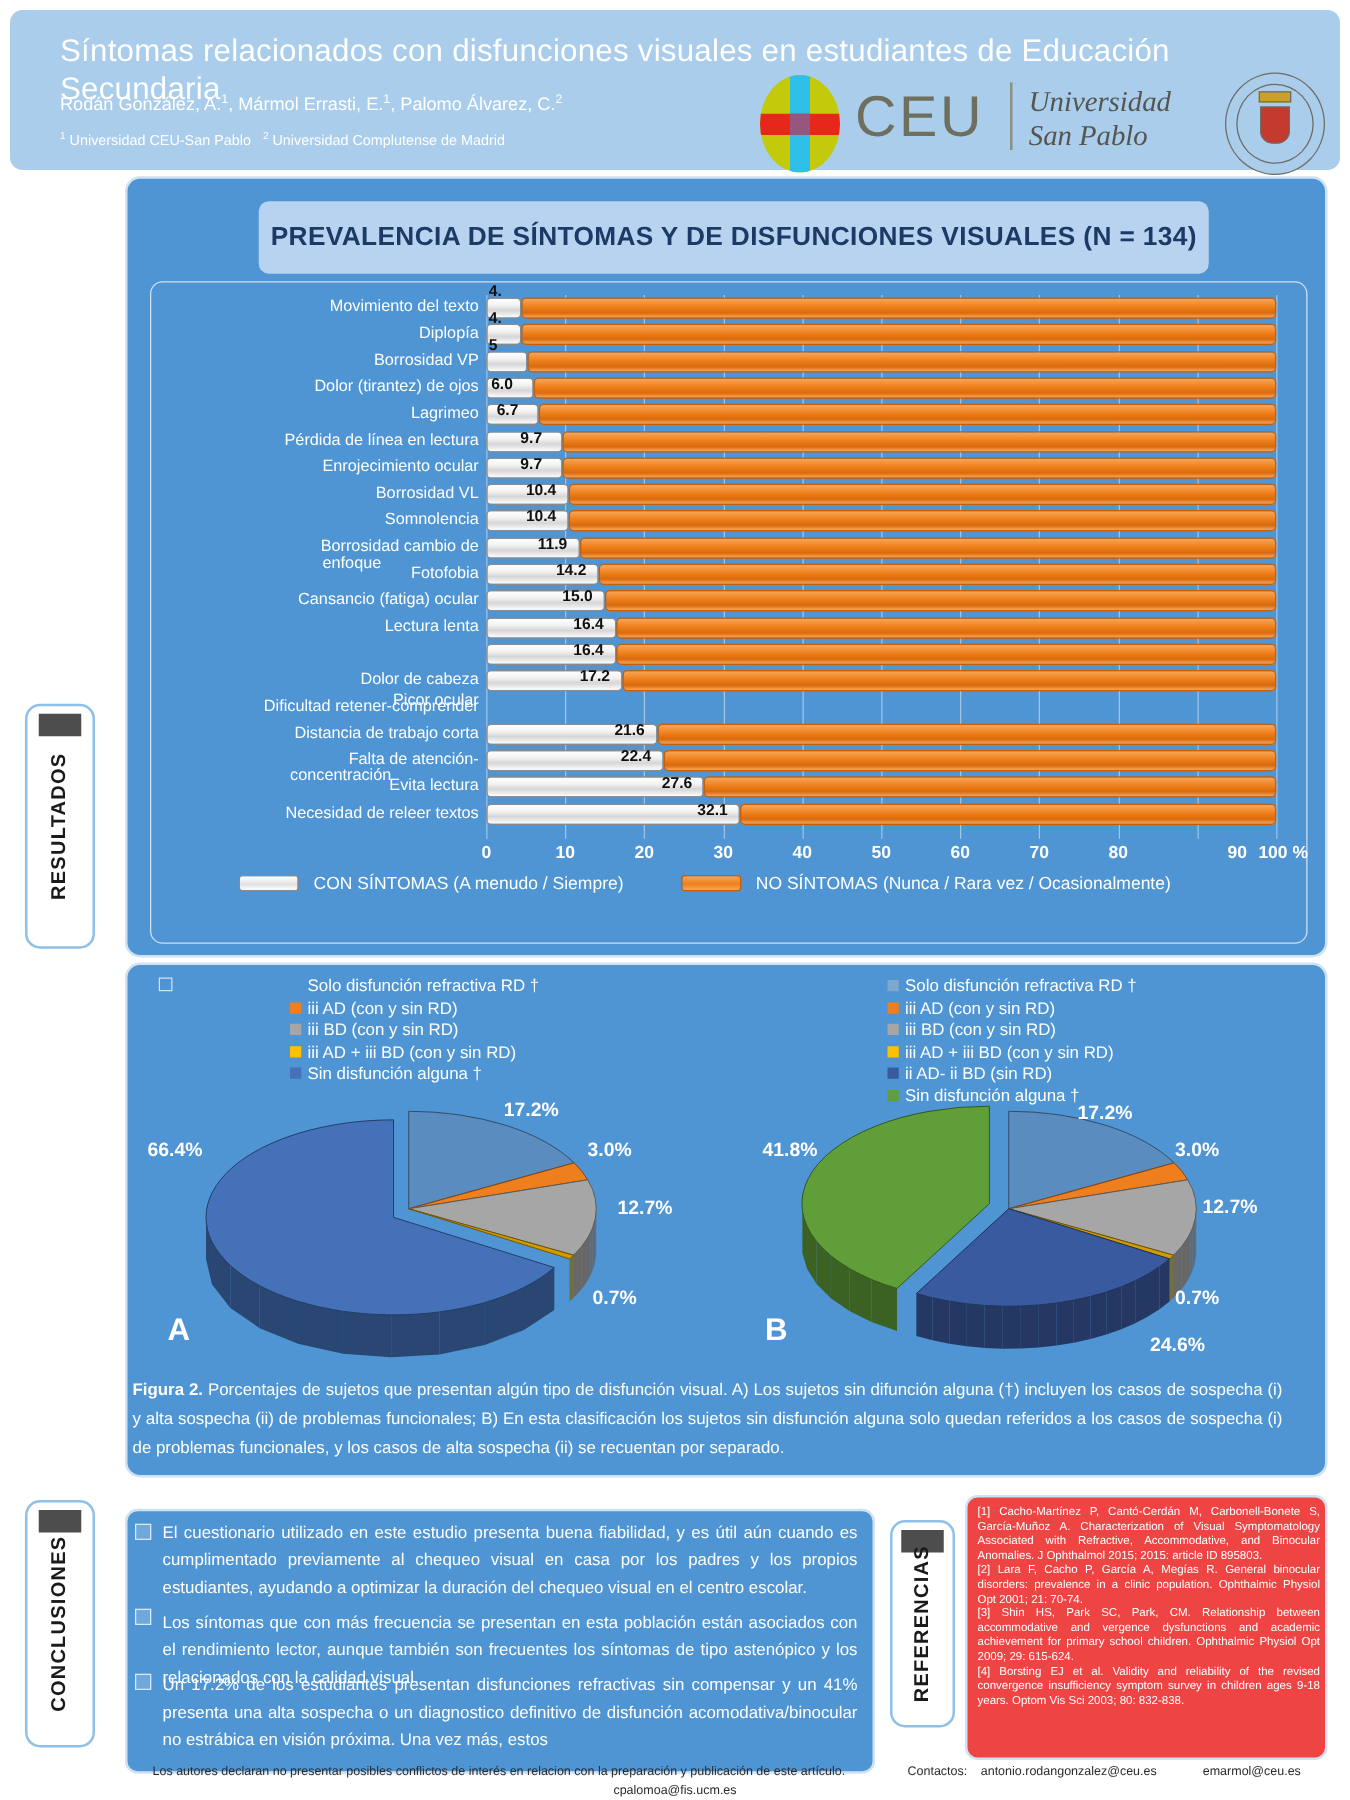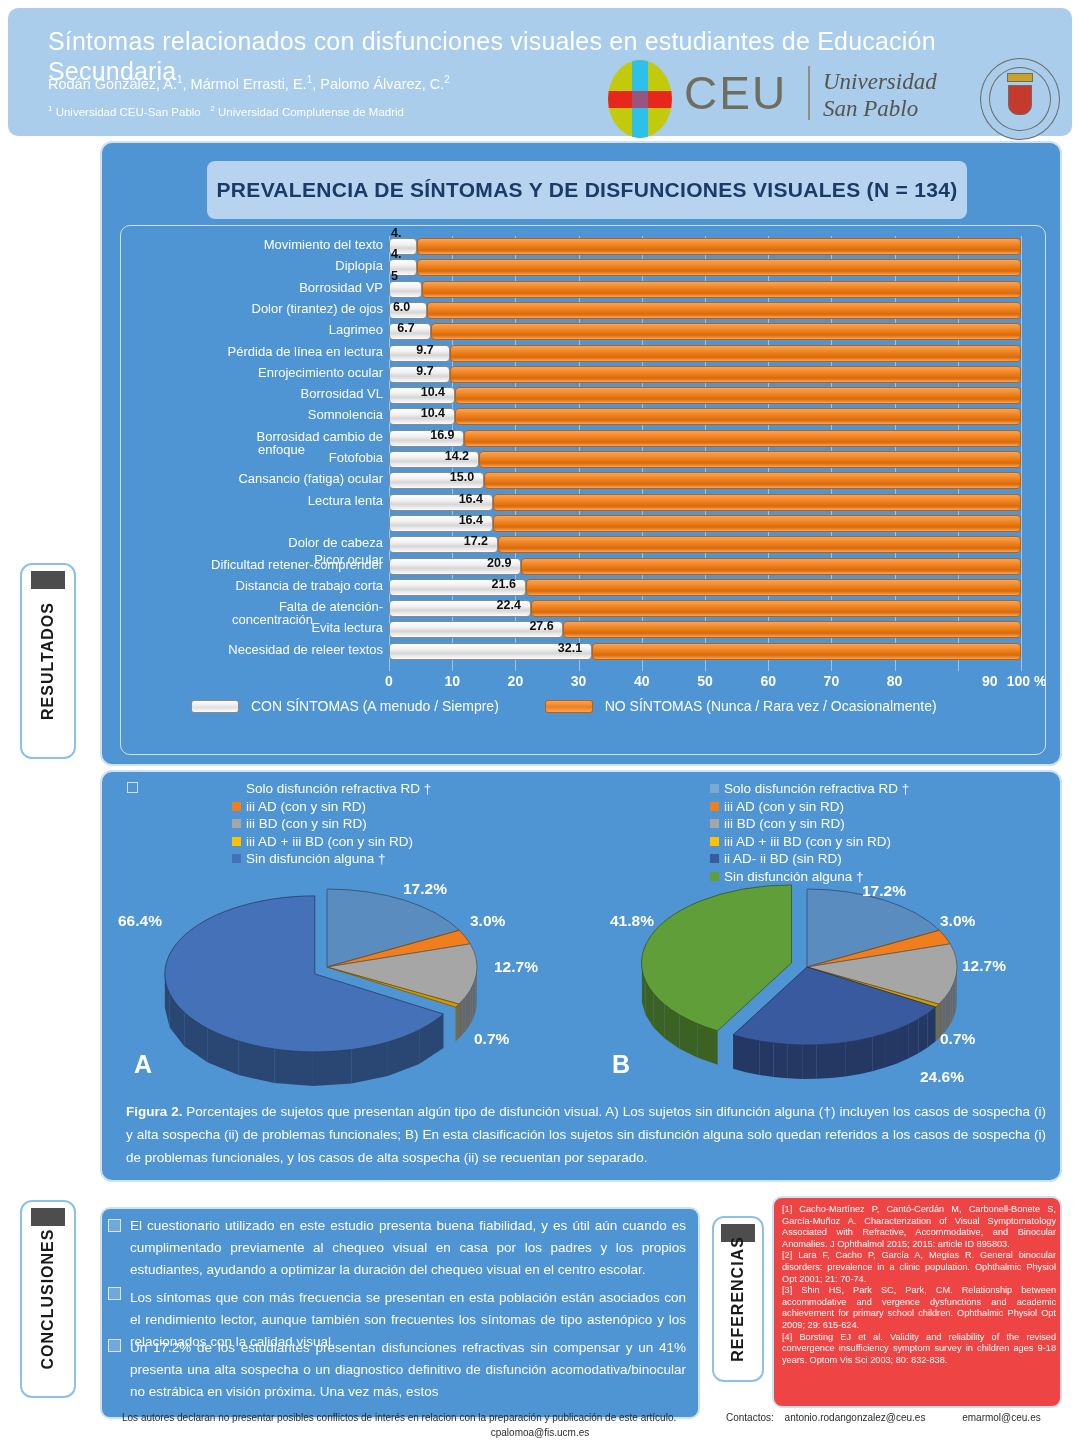--- a/index.html
+++ b/index.html
@@ -169,21 +169,21 @@
   }
   .leg-empty-box {
     position: absolute; left: 25px; top: 10px; width: 11px; height: 11px;
     border: 1.5px solid #cfe2f3;
   }
   .pie-letter {
     position: absolute; font-size: 25px; font-weight: 700; color: #ffffff;
   }
   .pct { position: absolute; font-size: 15.5px; font-weight: 700; color: #ffffff; white-space: nowrap; }
   .fig2-caption {
-    position: absolute; left: 24px; top: 328px; width: 920px;
+    position: absolute; left: 4px; top: 328px; width: 920px;
     font-size: 13.5px; color: #ffffff; line-height: 23px; text-align: justify;
   }
 
   
   .concl-panel {
     position: absolute; left: 100px; top: 1196px; width: 600px; height: 212px;
     background: #4f95d4; border: 2px solid #cfe2f3; border-radius: 10px; margin-top: 11px;
   }
   .concl-item { position: absolute; left: 28px; width: 556px; font-size: 13.5px; color: #ffffff;
                 line-height: 22px; text-align: justify; }
@@ -329,21 +329,21 @@
           <div class="bar-val" style="left: 31.728px;">10.4</div>
         </div>
         <div class="bar-row" style="top: 172.4px;">
           <div class="bar-sym" style="width: 65.728px;"></div>
           <div class="bar-nosym" style="left: 65.728px; width: 566.272px;"></div>
           <div class="bar-val" style="left: 31.728px;">10.4</div>
         </div>
         <div class="bar-row" style="top: 193.7px;">
           <div class="bar-sym" style="width: 75.208px;"></div>
           <div class="bar-nosym" style="left: 75.208px; width: 556.792px;"></div>
-          <div class="bar-val" style="left: 41.208px;">16.9</div>
+          <div class="bar-val" style="left: 41.208px;">11.9</div>
         </div>
         <div class="bar-row" style="top: 215px;">
           <div class="bar-sym" style="width: 89.744px;"></div>
           <div class="bar-nosym" style="left: 89.744px; width: 542.256px;"></div>
           <div class="bar-val" style="left: 55.744px;">14.2</div>
         </div>
         <div class="bar-row" style="top: 236.3px;">
           <div class="bar-sym" style="width: 94.8px;"></div>
           <div class="bar-nosym" style="left: 94.8px; width: 537.2px;"></div>
           <div class="bar-val" style="left: 60.8px;">15.0</div>
@@ -355,25 +355,20 @@
         </div>
         <div class="bar-row" style="top: 278.9px;">
           <div class="bar-sym" style="width: 103.648px;"></div>
           <div class="bar-nosym" style="left: 103.648px; width: 528.352px;"></div>
           <div class="bar-val" style="left: 69.648px;">16.4</div>
         </div>
         <div class="bar-row" style="top: 300.2px;">
           <div class="bar-sym" style="width: 108.704px;"></div>
           <div class="bar-nosym" style="left: 108.704px; width: 523.296px;"></div>
           <div class="bar-val" style="left: 74.704px;">17.2</div>
-        </div>
-        <div class="bar-row" style="top: 321.5px;">
-          <div class="bar-sym" style="width: 132.088px;"></div>
-          <div class="bar-nosym" style="left: 132.088px; width: 499.912px;"></div>
-          <div class="bar-val" style="left: 98.088px;">20.9</div>
         </div>
         <div class="bar-row" style="top: 342.8px;">
           <div class="bar-sym" style="width: 136.512px;"></div>
           <div class="bar-nosym" style="left: 136.512px; width: 495.488px;"></div>
           <div class="bar-val" style="left: 102.512px;">21.6</div>
         </div>
         <div class="bar-row" style="top: 364.1px;">
           <div class="bar-sym" style="width: 141.568px;"></div>
           <div class="bar-nosym" style="left: 141.568px; width: 490.432px;"></div>
           <div class="bar-val" style="left: 107.568px;">22.4</div>

